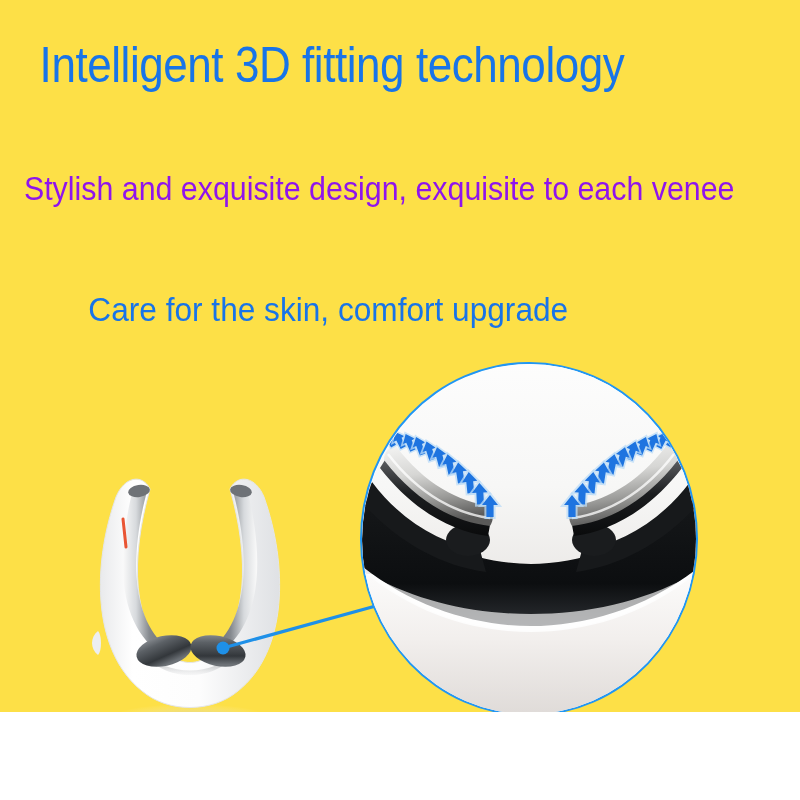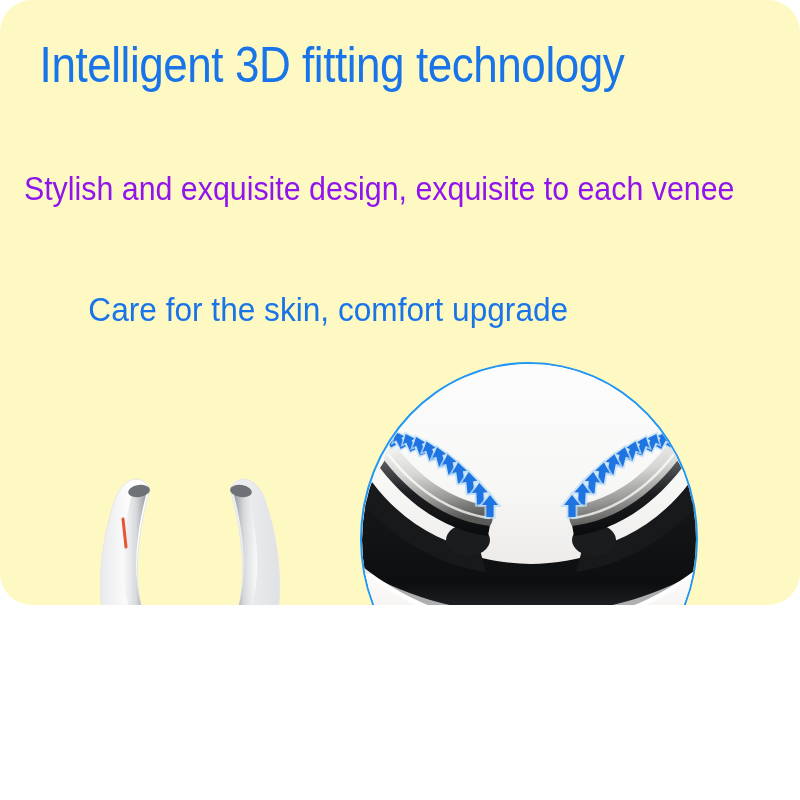--- a/index.html
+++ b/index.html
@@ -3,25 +3,24 @@
 <meta charset="utf-8">
 <style>
   html, body {
     margin: 0;
     padding: 0;
     background: #ffffff;
   }
   #page {
     position: relative;
     width: 800px;
-    height: 605px;
-    background: #fef9c3;
+    height: 712px;
+    background: #fde047;
     overflow: hidden;
     font-family: "Liberation Sans", sans-serif;
-    border-radius: 32px;
   }
 
   
   .headline {
     position: absolute;
     left: 0;
     width: 800px;
     white-space: nowrap;
     font-family: "Liberation Sans", sans-serif;
     font-weight: 400;

